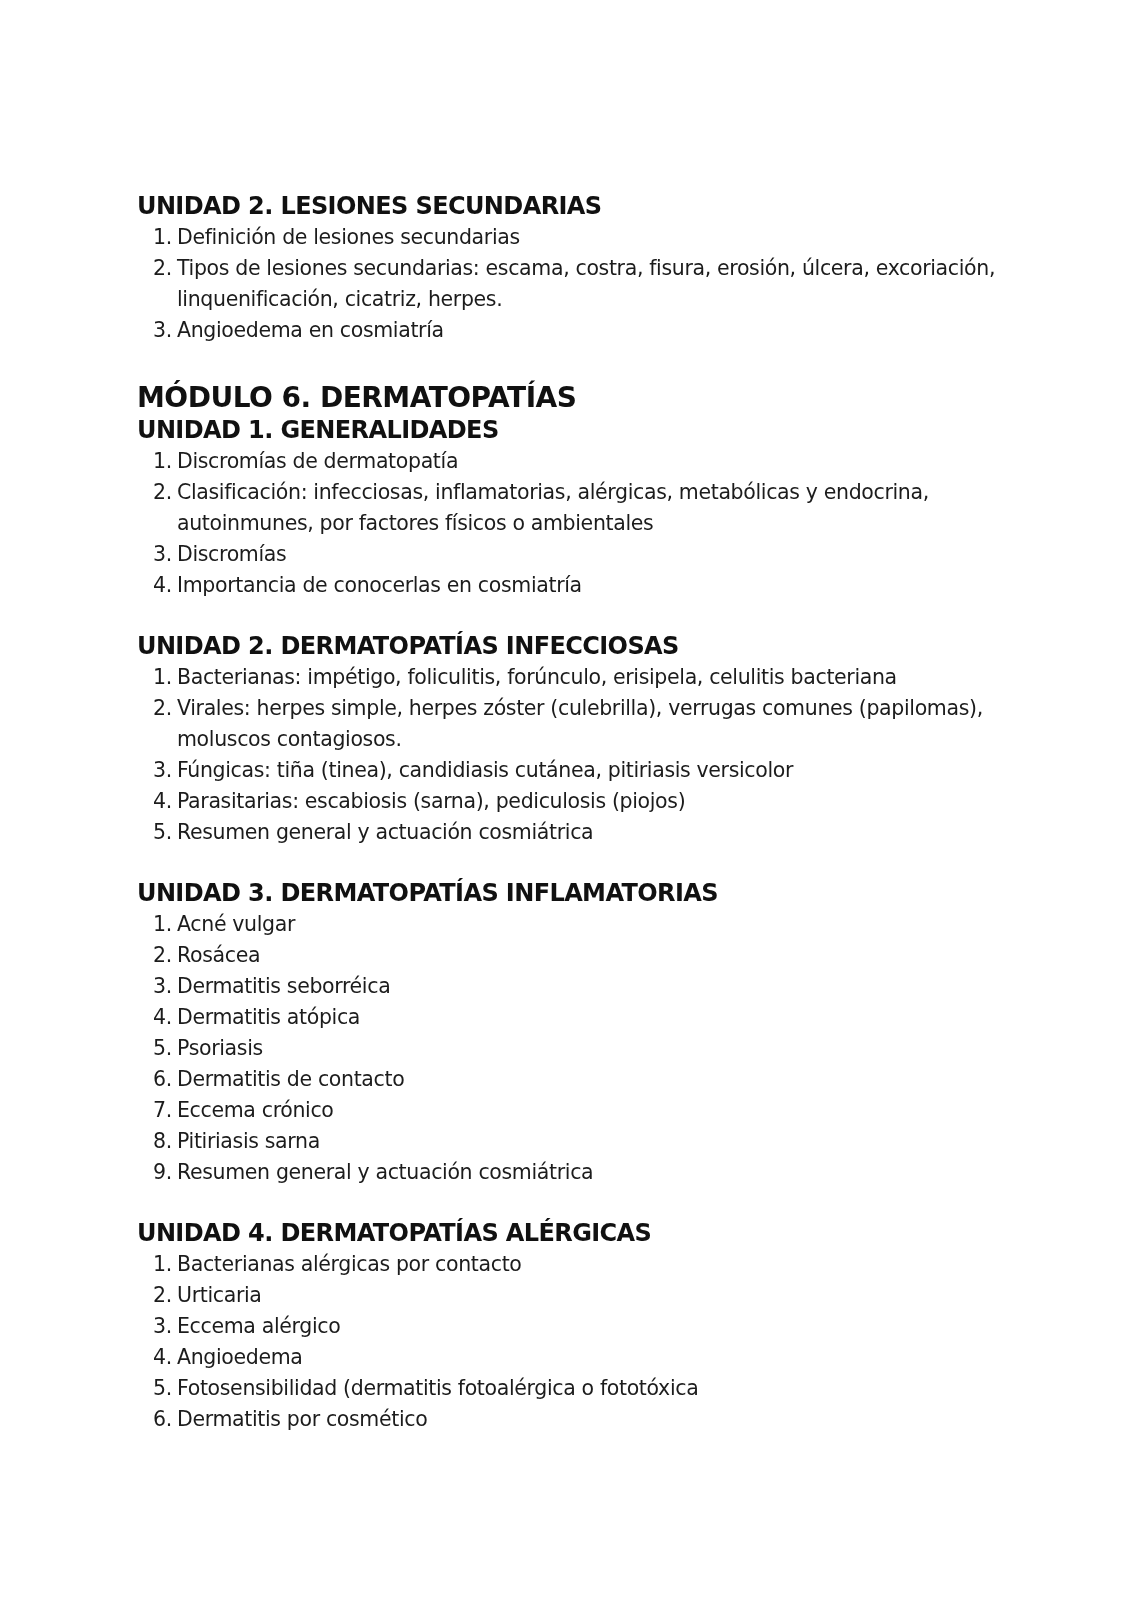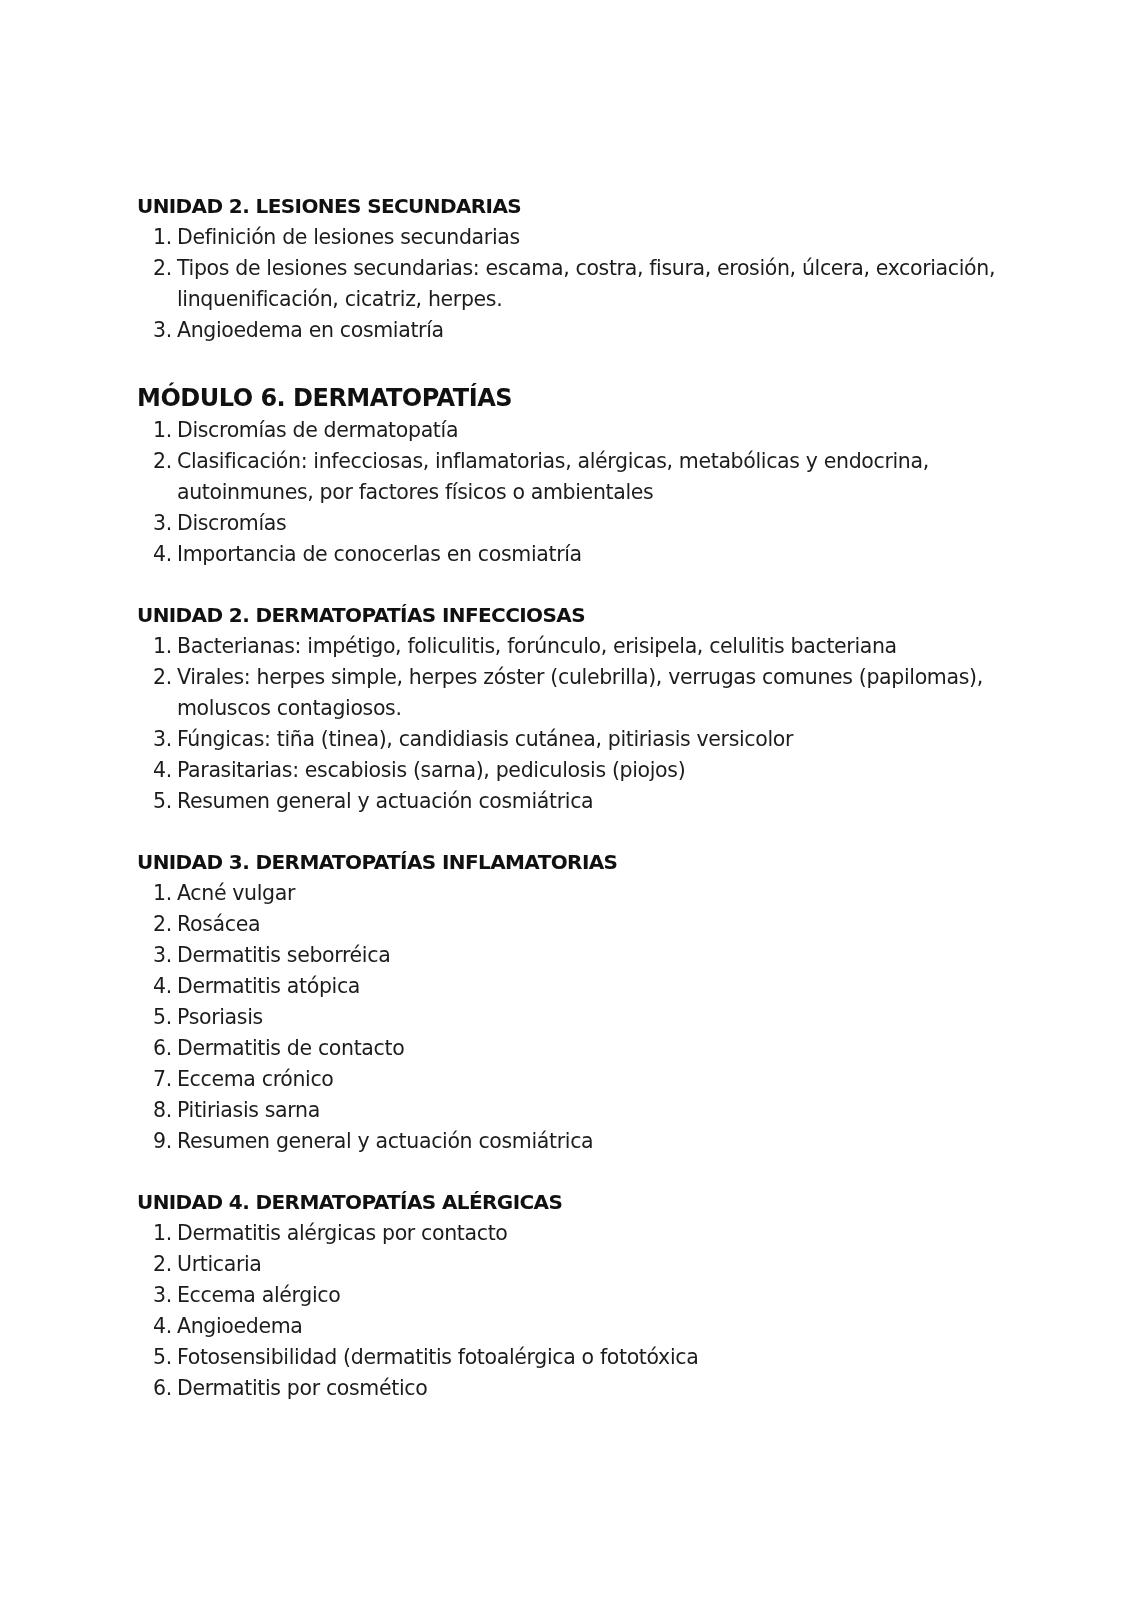--- a/index.html
+++ b/index.html
@@ -21,30 +21,30 @@
       top: 191px;
       width: 900px;
     }
     .section {
       margin: 0;
       padding: 0;
     }
     .module-title {
       font-family: "DejaVu Sans", sans-serif;
       font-weight: bold;
-      font-size: 24px;
+      font-size: 28px;
       line-height: 34px;
       margin: 0;
       letter-spacing: -0.5px;
       color: #111;
     }
     .unit-title {
       font-family: "DejaVu Sans", sans-serif;
       font-weight: bold;
-      font-size: 20px;
+      font-size: 24px;
       line-height: 31px;
       margin: 0;
       letter-spacing: -0.6px;
       color: #111;
     }
     ol.items {
       list-style: none;
       margin: 0;
       padding: 0 0 0 16px;
     }
@@ -87,20 +87,21 @@
           <span class="txt">Angioedema en cosmiatría</span>
         </li>
     </ol>
   </section>
 
   <div style="height:35px"></div>
 
   <h2 class="module-title">MÓDULO 6. DERMATOPATÍAS</h2>
 
   <section class="section">
+    <h3 class="unit-title">UNIDAD 1. GENERALIDADES</h3>
     <ol class="items">
       <li>
           <span class="num">1.</span>
           <span class="txt">Discromías de dermatopatía</span>
         </li>
       <li>
           <span class="num">2.</span>
           <span class="txt">Clasificación: infecciosas, inflamatorias, alérgicas, metabólicas y endocrina, autoinmunes, por factores físicos o ambientales</span>
         </li>
       <li>
@@ -186,21 +187,21 @@
     </ol>
   </section>
 
   <div class="gap-unit"></div>
 
   <section class="section">
     <h3 class="unit-title">UNIDAD 4. DERMATOPATÍAS ALÉRGICAS</h3>
     <ol class="items">
       <li>
           <span class="num">1.</span>
-          <span class="txt">Dermatitis alérgicas por contacto</span>
+          <span class="txt">Bacterianas alérgicas por contacto</span>
         </li>
       <li>
           <span class="num">2.</span>
           <span class="txt">Urticaria</span>
         </li>
       <li>
           <span class="num">3.</span>
           <span class="txt">Eccema alérgico</span>
         </li>
       <li>

